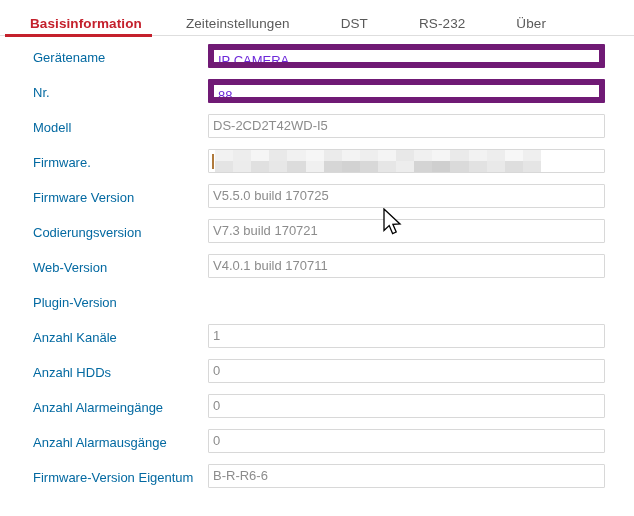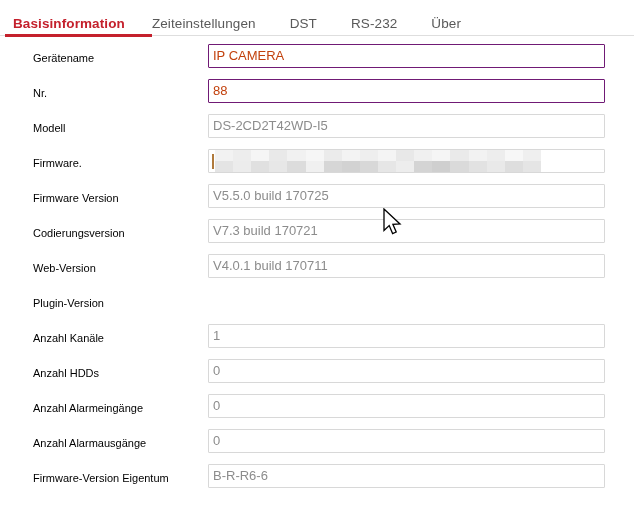--- a/index.html
+++ b/index.html
@@ -30,20 +30,21 @@
     box-sizing: border-box;
   }
   .tab {
     font-size: 13.5px;
     color: #595959;
     padding: 0 17px 8px 17px;
     line-height: 1;
     white-space: nowrap;
     cursor: pointer;
     letter-spacing: 0.1px;
+    margin-left: 17px;
   }
   .tab.active {
     color: #c4202c;
     font-weight: bold;
     padding-left: 8px;
     padding-right: 10px;
   }
   
   #tabline {
     position: absolute;
@@ -69,22 +70,22 @@
     padding-top: 6px;
   }
   .row {
     position: relative;
     height: 35px;
   }
   .row-label {
     position: absolute;
     left: 33px;
     top: 6px;
-    font-size: 11px;
-    color: #000000;
+    font-size: 13px;
+    color: #0369a1;
     line-height: 16px;
     white-space: nowrap;
   }
   .row-field {
     position: absolute;
     left: 208px;
     width: 397px;
     height: 24px;
     top: 0;
     box-sizing: border-box;
@@ -93,22 +94,22 @@
     border-radius: 1px;
     font-size: 13px;
     color: #8c8c8c;
     line-height: 22px;
     padding: 0 4px;
     font-family: "Liberation Sans", sans-serif;
     white-space: nowrap;
     overflow: hidden;
   }
   .row-field.editable {
-    border: 1px solid #701a75;
-    color: #c2410c;
+    border: 6px solid #701a75;
+    color: #6d28d9;
   }
 
   
   .redact-wrap {
     position: absolute;
     left: 208px;
     width: 397px;
     height: 24px;
     top: 0;
     box-sizing: border-box;

